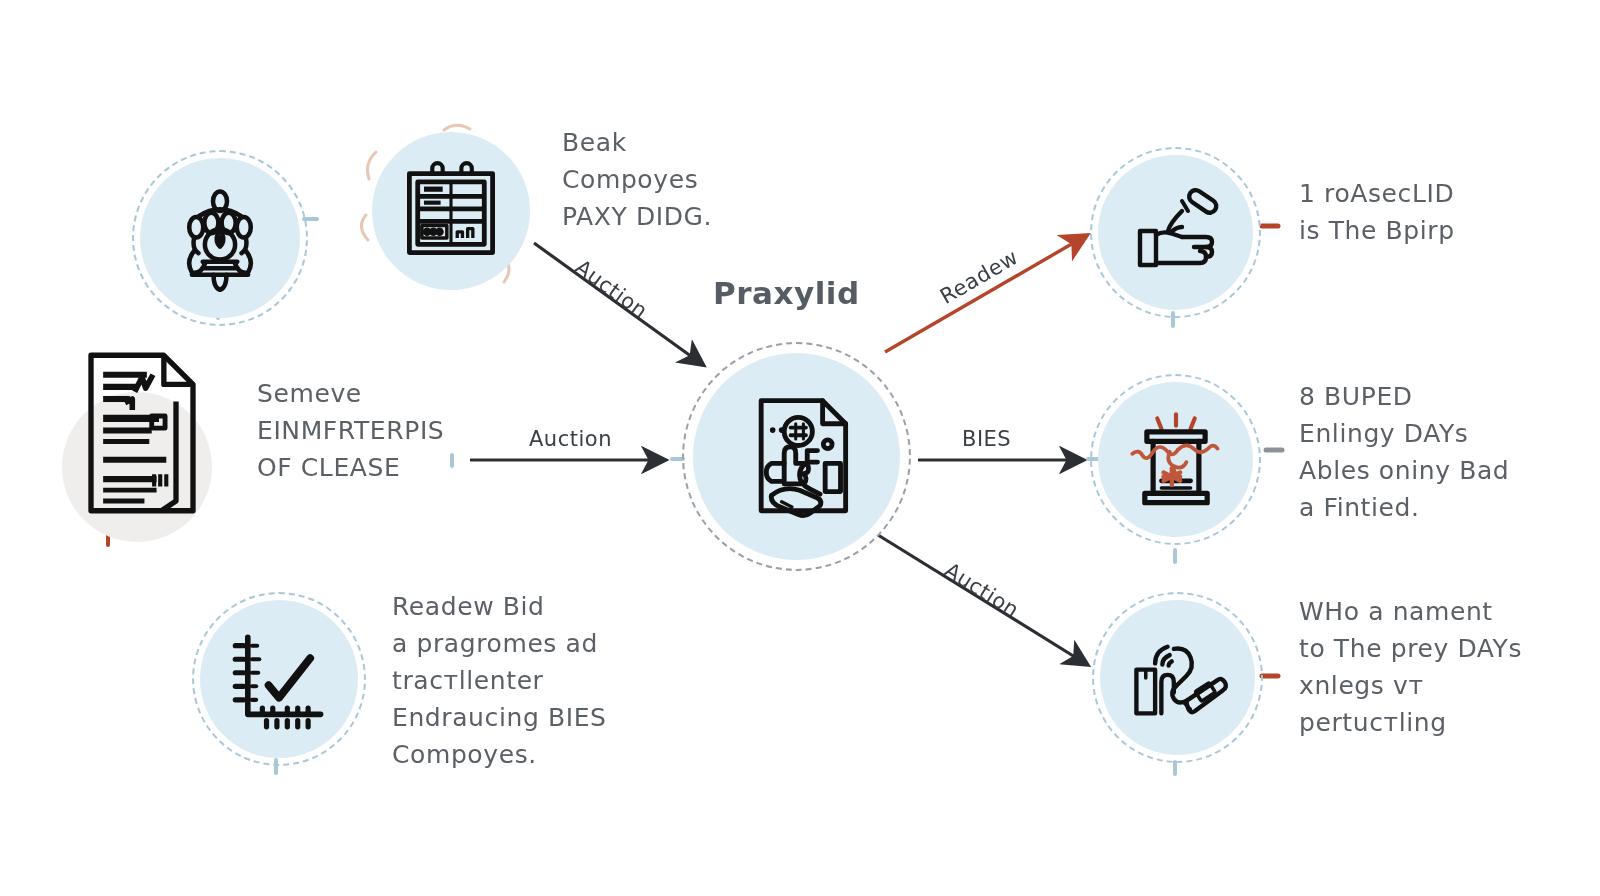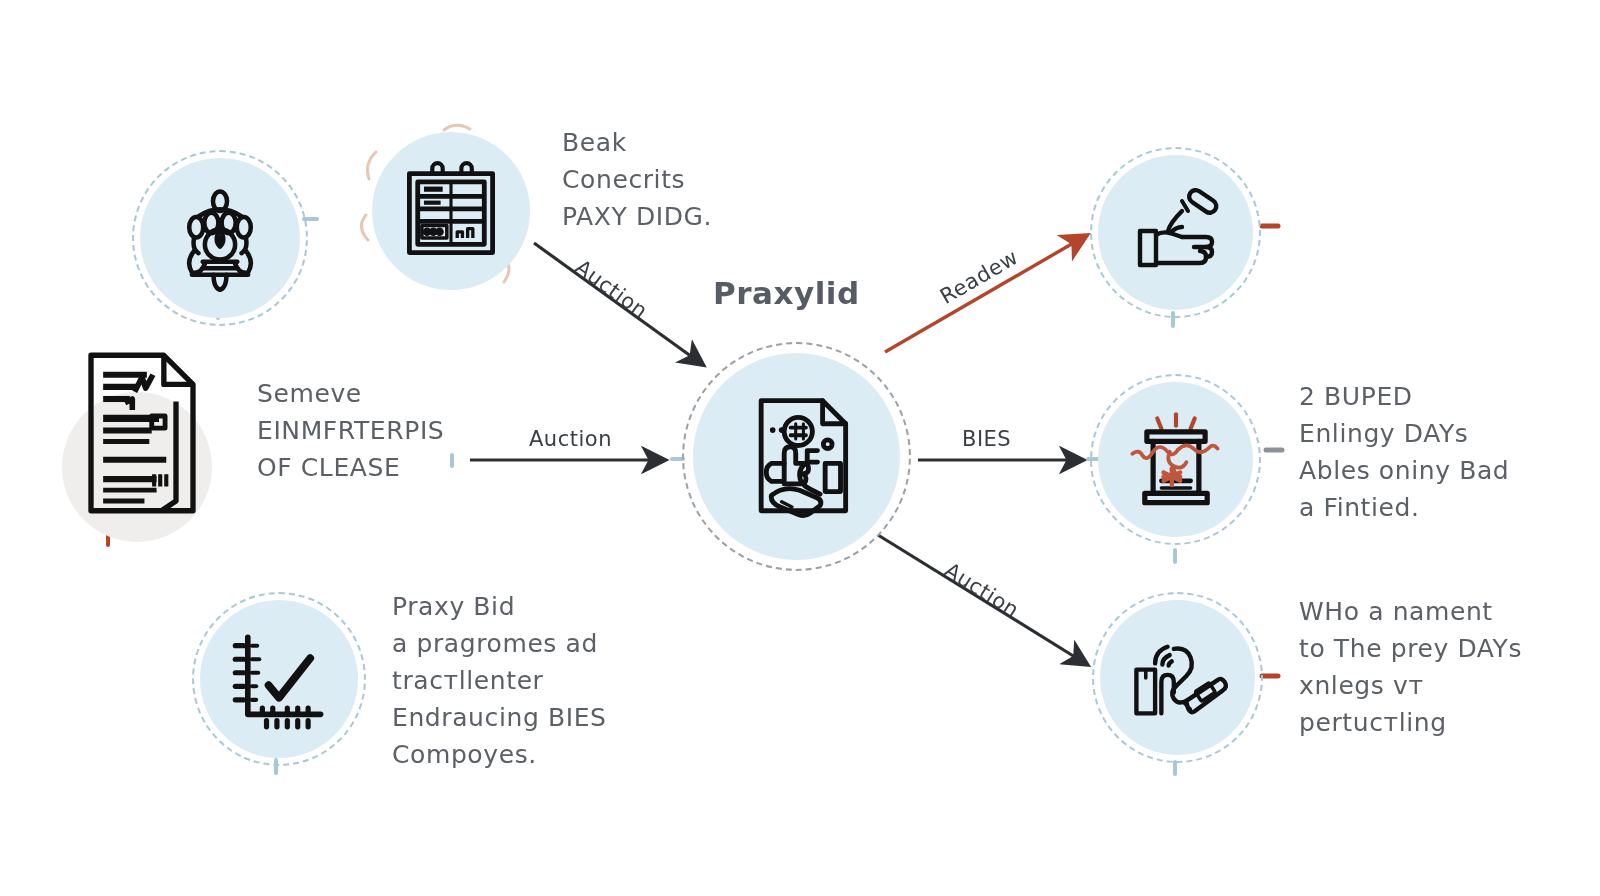--- a/index.html
+++ b/index.html
@@ -323,35 +323,37 @@
       <path d="M44,34 q-3,2 -3,4"></path>
       <path d="M46,22 q12,-2 16,8 q4,10 -4,18 l-10,10"></path>
       <path d="M48,58 q-6,6 -2,12 q4,6 12,2"></path>
       <path d="M58,72 L88,52 q4,-3 7,2 l0,0 q3,5 -2,8 L66,82 q-6,4 -8,-10 Z"></path>
       <rect x="68" y="58" width="16" height="11" rx="1.5" transform="rotate(-33 76 63)" stroke-width="3.4"></rect>
       <path d="M56,74 l6,6" stroke-width="3.2"></path>
     </svg>
   </div>
 
   <div class="label-block" style="left:562px; top:124px; width:240px;">Beak
-Conecrits
+Compoyes
 PAXY DIDG.</div>
 
   <div class="label-block" style="left:257px; top:375px; width:230px;">Semeve
 EINMFRTERPIS
 OF CLEASE</div>
 
-  <div class="label-block" style="left:392px; top:588px; width:270px;">Praxy Bid
+  <div class="label-block" style="left:392px; top:588px; width:270px;">Readew Bid
 a pragromes ad
 tracтllenter
 Endraucing BIES
 Compoyes.</div>
 
-
-  <div class="label-block" style="left:1299px; top:378px; width:285px;">2 BUPED
+  <div class="label-block" style="left:1299px; top:175px; width:280px;">1 roAsecLID
+is The Bpirp</div>
+
+  <div class="label-block" style="left:1299px; top:378px; width:285px;">8 BUPED
 Enlingy DAYs
 Ables oniny Bad
 a Fintied.</div>
 
   <div class="label-block" style="left:1299px; top:593px; width:285px;">WHo a nament
 to The prey DAYs
 xnlegs vт
 pertucтling</div>
 
   <div class="edge-label" style="left:585px; top:255px; transform:rotate(36deg); transform-origin:left top;">Auction</div>

